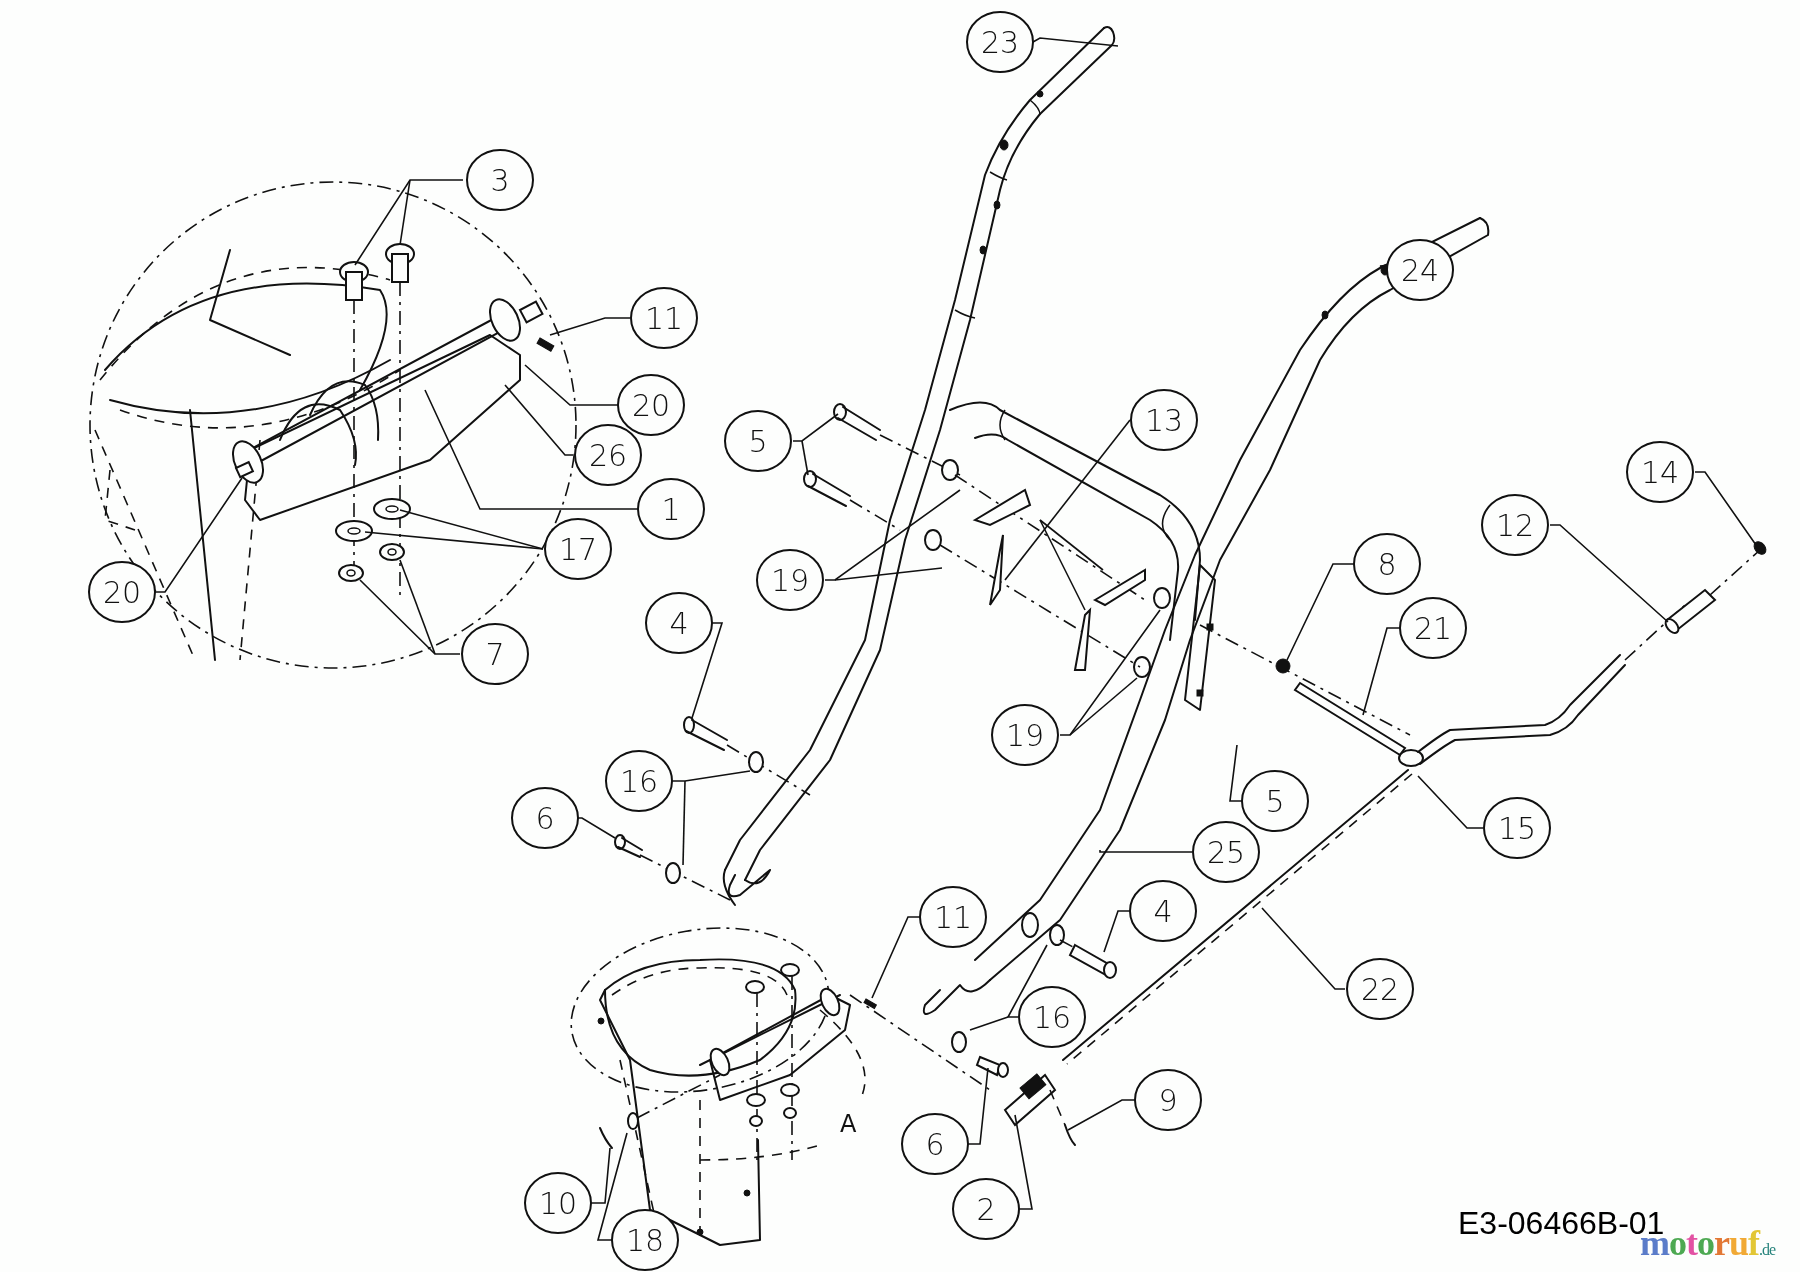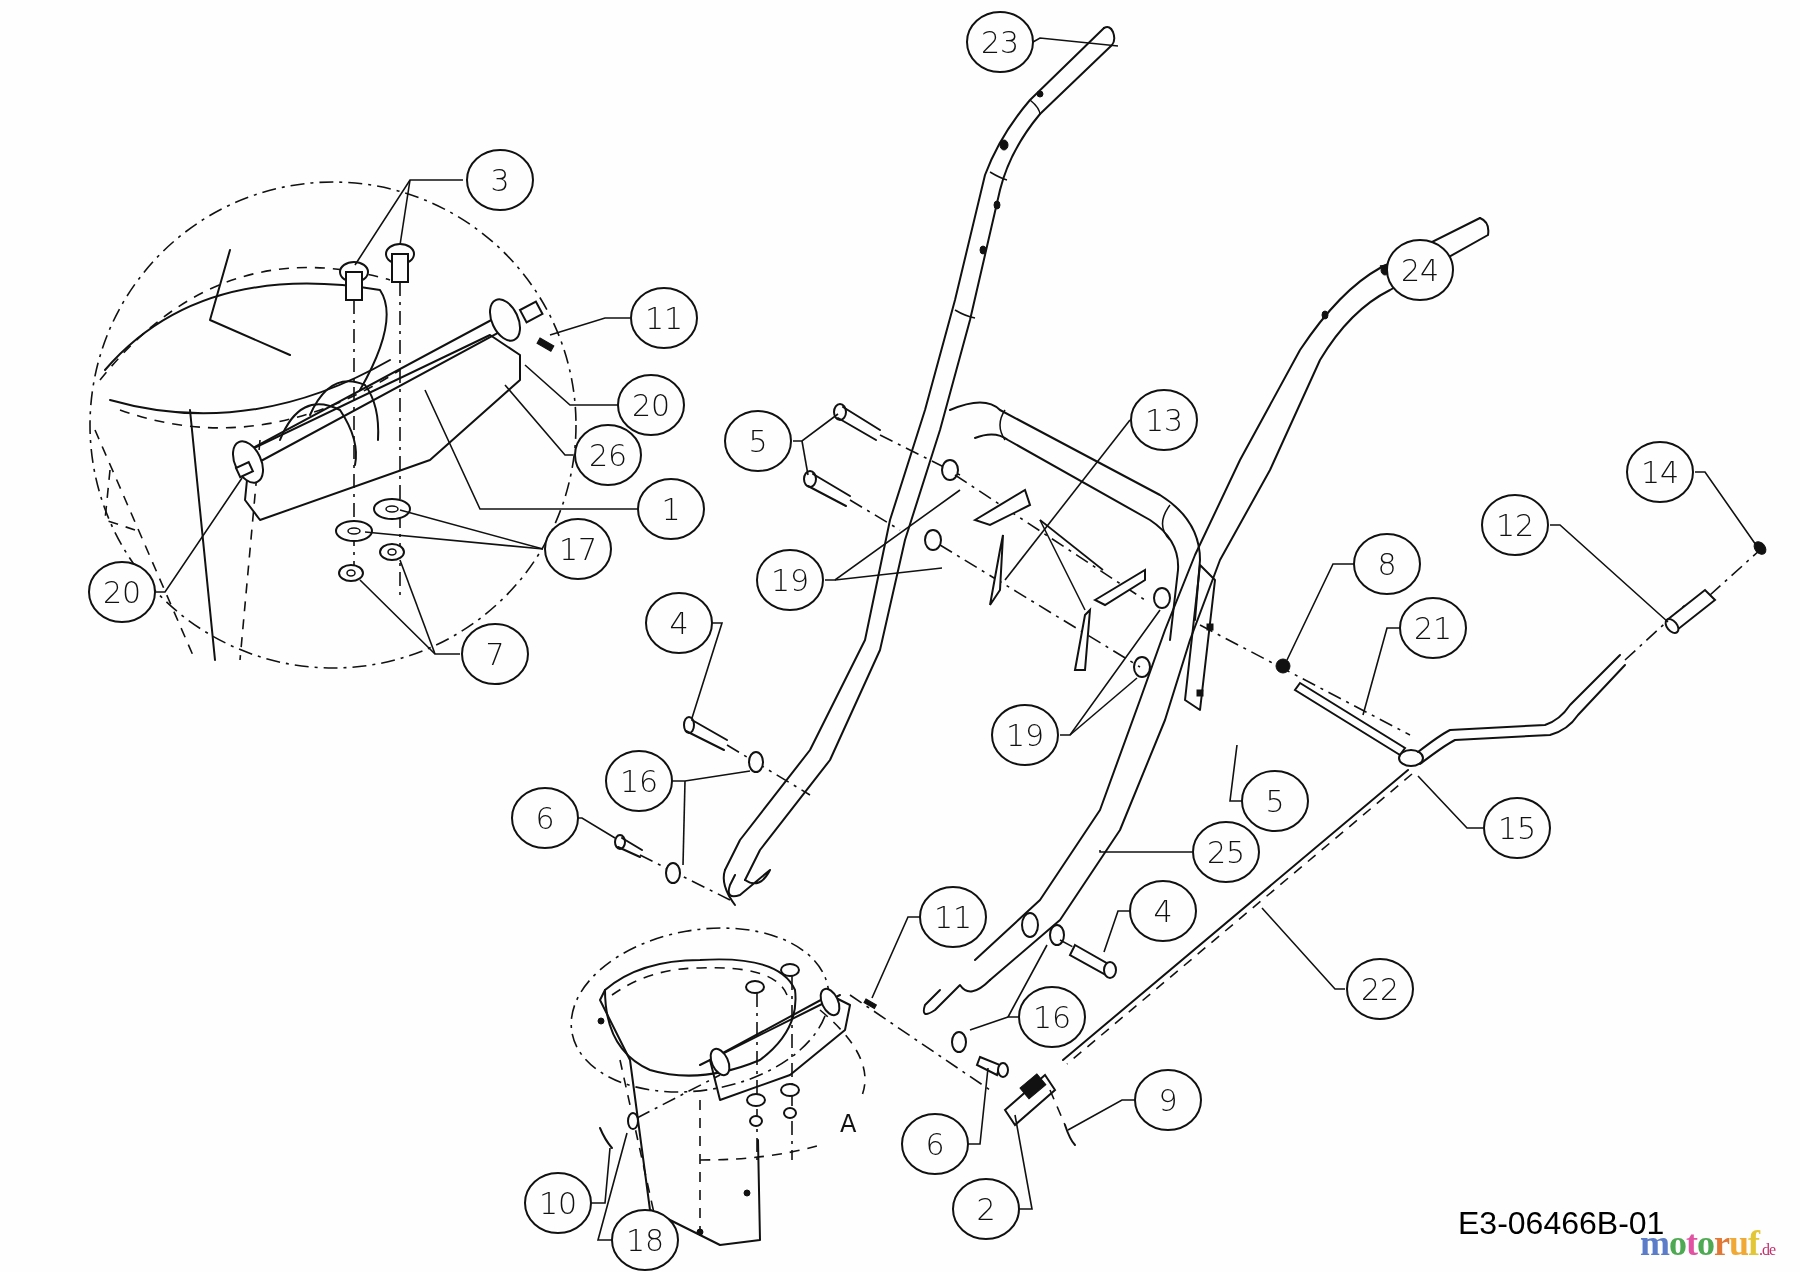--- a/index.html
+++ b/index.html
@@ -17,21 +17,21 @@
                   text-anchor: middle; dominant-baseline: central; font-weight: 300; }
   .leader { fill: none; stroke: #111; stroke-width: 1.6; }
   .view-label { font-family: "DejaVu Sans", sans-serif; font-size: 24px; fill: #111; }
   #figure-id { position: absolute; left: 1458px; top: 1205px; font-size: 32px; color: #000;
                font-family: "Liberation Sans", sans-serif; letter-spacing: 0px; }
   #watermark { position: absolute; left: 1640px; top: 1222px; font-family: "Liberation Serif", serif;
                font-size: 36px; font-weight: bold; letter-spacing: -1px; opacity: 0.9; }
   #watermark .w1 { color: #4a6fc4; } #watermark .w2 { color: #3aa040; }
   #watermark .w3 { color: #e0409a; } #watermark .w4 { color: #3aa040; }
   #watermark .w5 { color: #e06a20; } #watermark .w6 { color: #f0a020; }
-  #watermark .w7 { color: #e0c020; } #watermark .tld { font-size: 16px; color: #be185d; font-weight: normal; }
+  #watermark .w7 { color: #e0c020; } #watermark .tld { font-size: 16px; color: #0f766e; font-weight: normal; }
 </style>
 </head>
 <body>
 
 <svg id="diagram" viewBox="0 0 1800 1272" xmlns="http://www.w3.org/2000/svg">
 
   <g>
     <circle cx="333" cy="425" r="243" class="dash"></circle>
 
     <path class="stroke" d="M105 370 Q 200 260 380 290 Q 400 320 360 390"></path>

